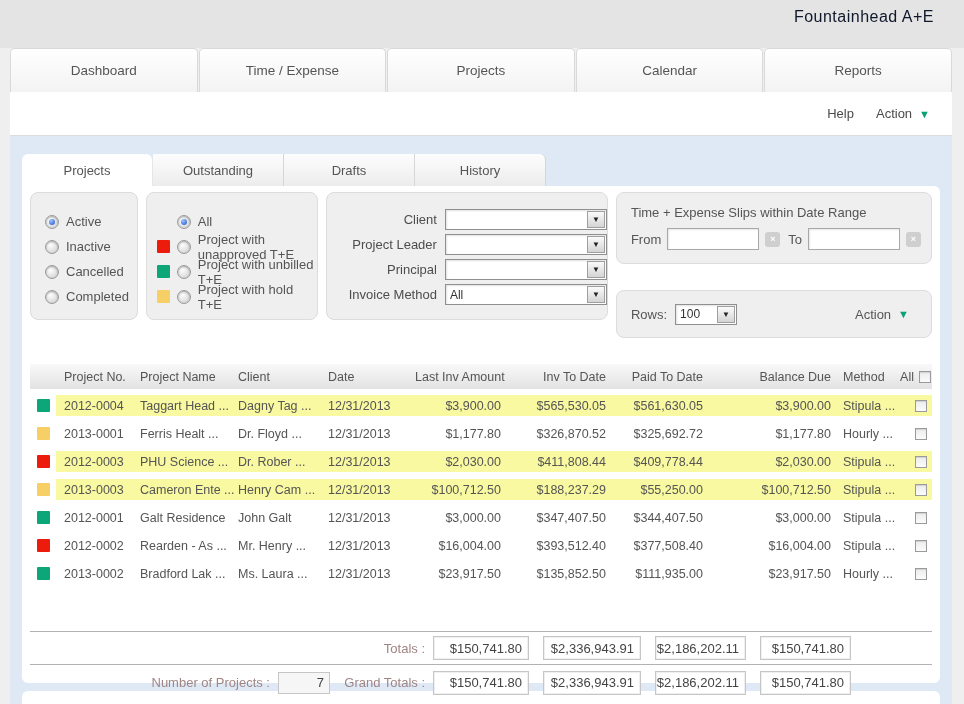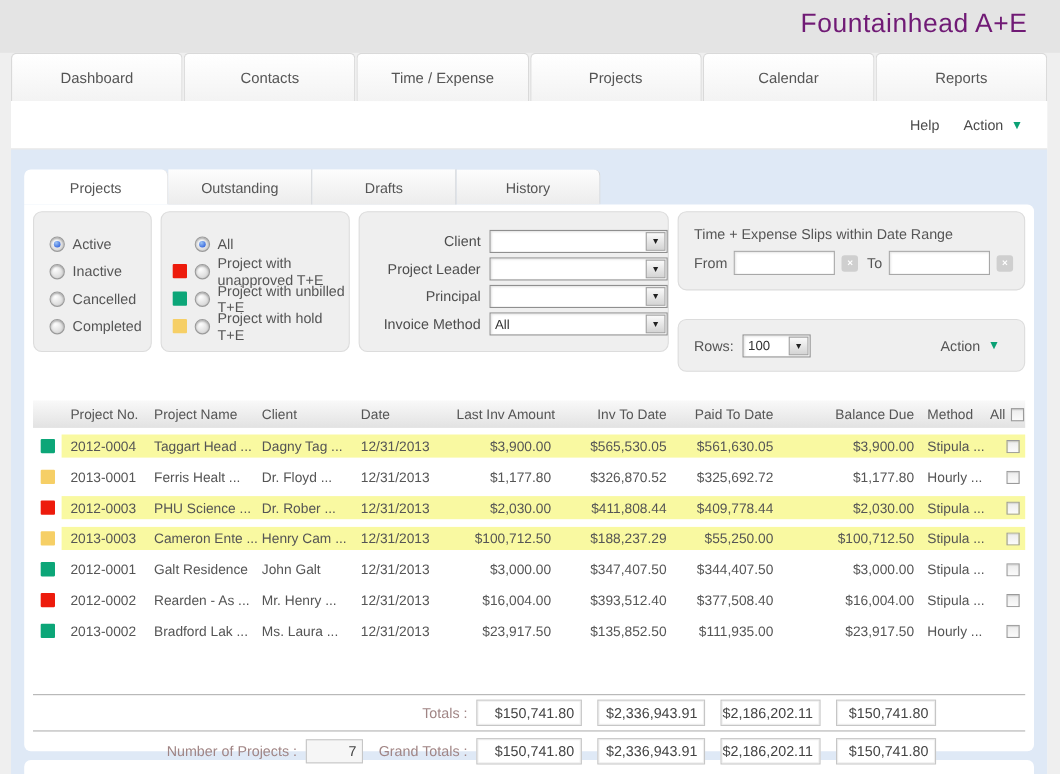--- a/index.html
+++ b/index.html
@@ -1,21 +1,21 @@
 <!DOCTYPE html>
 <html><head>
 <meta charset="utf-8">
 <style>
   * { margin:0; padding:0; box-sizing:border-box; }
   html,body { width:964px; height:704px; overflow:hidden; }
   body { font-family:"Liberation Sans", sans-serif; background:#efefef; color:#555; }
 
   
   .top-header { height:48px; background:#e4e4e4; position:relative; }
-  .app-title { position:absolute; right:30px; top:8px; font-size:24px; color:#701a75; letter-spacing:0.5px; }
+  .app-title { position:absolute; right:30px; top:8px; font-size:16px; color:#0f172a; letter-spacing:0.5px; }
 
   
   .main { margin:0 10px; width:942px; }
   .nav-tabs { display:flex; height:44px; gap:1px; }
   .nav-tab { flex:1; background:linear-gradient(#ffffff,#f3f3f3); border:1px solid #d9d9d9; border-bottom:none;
              border-radius:5px 5px 0 0; display:flex; align-items:center; justify-content:center;
              font-size:13.5px; color:#555; cursor:pointer; position:relative; }
   .nav-tab.active { background:#fff; color:var(--accent); font-weight:bold; border-color:#d2d2d2; }
   .nav-tab.active::before { content:""; position:absolute; top:-1px; left:-1px; right:-1px; height:7px;
              background:var(--accent); border-radius:4px 4px 0 0; }
@@ -117,21 +117,20 @@
 
 <div class="page" style="--accent:#0aa174;">
 
   <div class="top-header">
     <div class="app-title">Fountainhead A+E</div>
   </div>
 
   <div class="main">
     <div class="nav-tabs">
       <div class="nav-tab">Dashboard</div>
-      <div class="nav-tab">Contacts</div>
       <div class="nav-tab">Time / Expense</div>
       <div class="nav-tab">Projects</div>
       <div class="nav-tab">Calendar</div>
       <div class="nav-tab">Reports</div>
     </div>
 
     <div class="container">
       <div class="menubar">
         <span class="menu-item">Help</span>
         <span class="menu-item">

